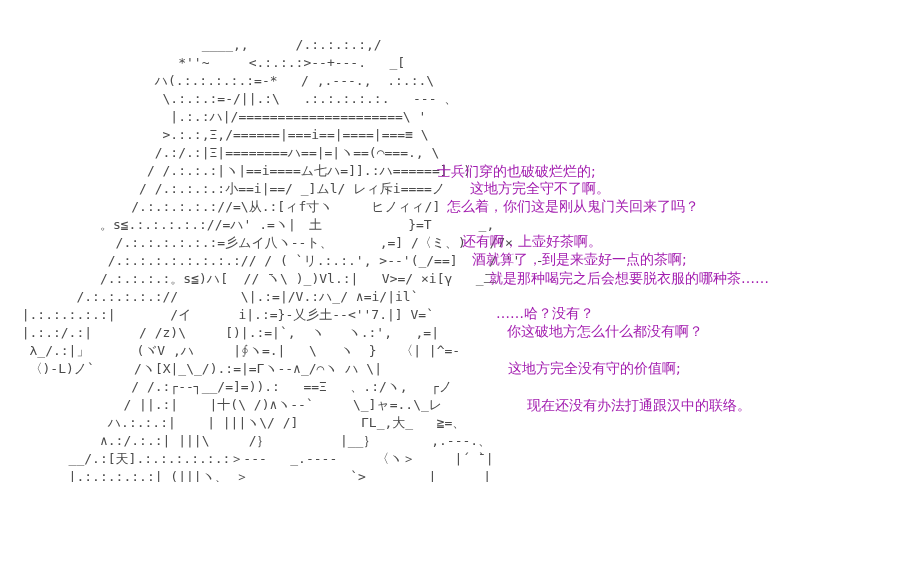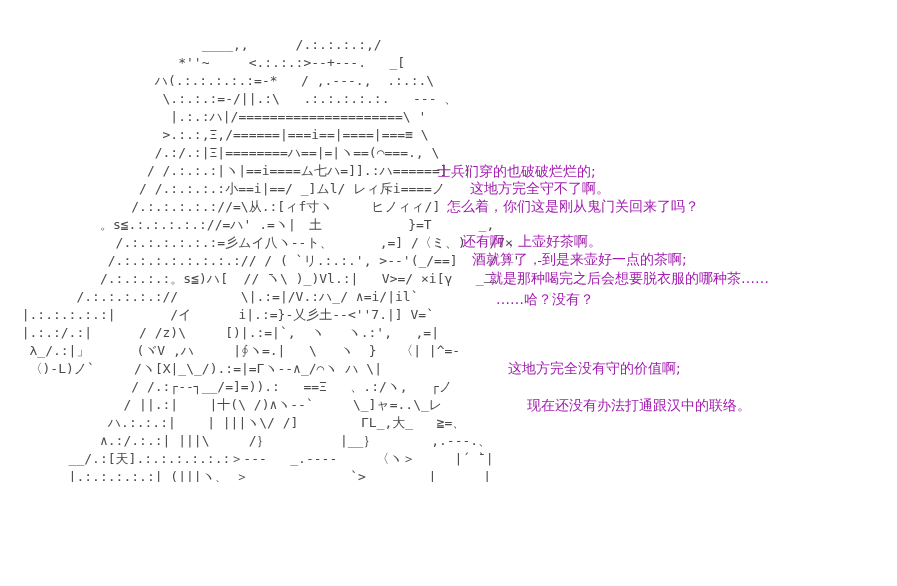--- a/index.html
+++ b/index.html
@@ -92,22 +92,23 @@
   <div class="dlg" style="left:470px; top:181px;">这地方完全守不了啊。</div>
 
   <div class="dlg" style="left:447px; top:199px;">怎么着，你们这是刚从鬼门关回来了吗？</div>
 
   <div class="dlg" style="left:462px; top:234px;">还有啊，上壶好茶啊。</div>
 
   <div class="dlg" style="left:472px; top:252px;">酒就算了，到是来壶好一点的茶啊;</div>
 
   <div class="dlg" style="left:489px; top:271px;">就是那种喝完之后会想要脱衣服的哪种茶……</div>
 
-  <div class="dlg" style="left:496px; top:292px;">……哈？没有？</div>
+  <div class="dlg" style="left:496px; top:306px;">……哈？没有？</div>
 
+  <div class="dlg" style="left:507px; top:324px;">你这破地方怎么什么都没有啊？</div>
 
   <div class="dlg" style="left:508px; top:361px;">这地方完全没有守的价值啊;</div>
 
 
   <div class="dlg" style="left:527px; top:398px;">现在还没有办法打通跟汉中的联络。</div>
 
 
   <div class="plate">
     <span>汉尚书令·江州都督·李严</span>
   </div>

